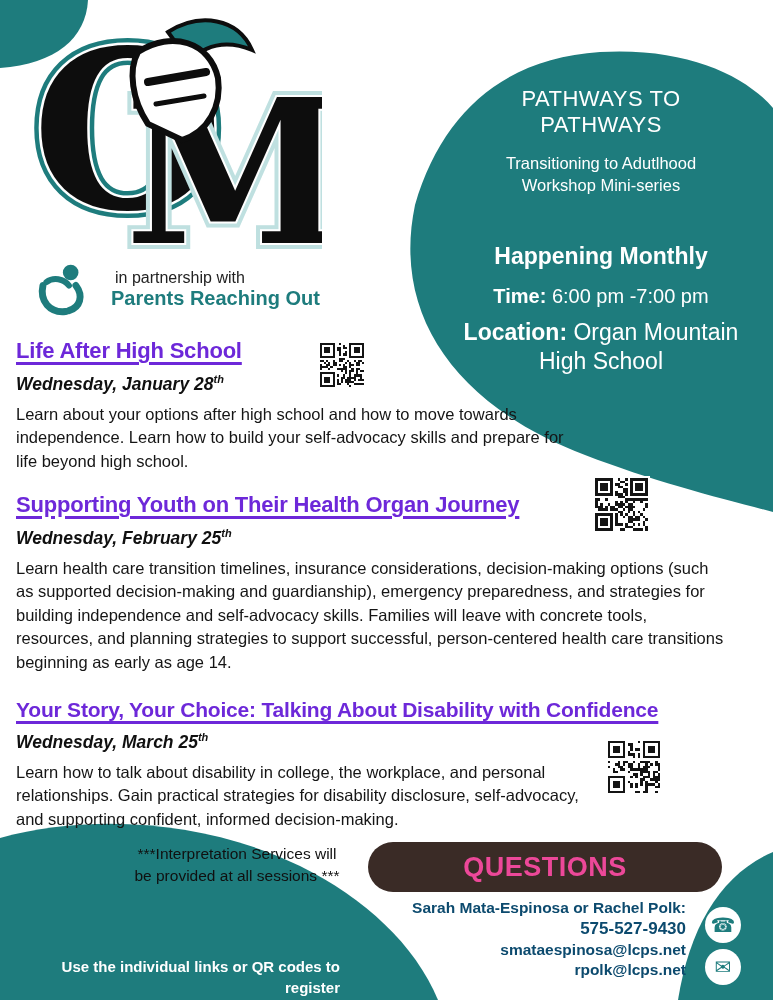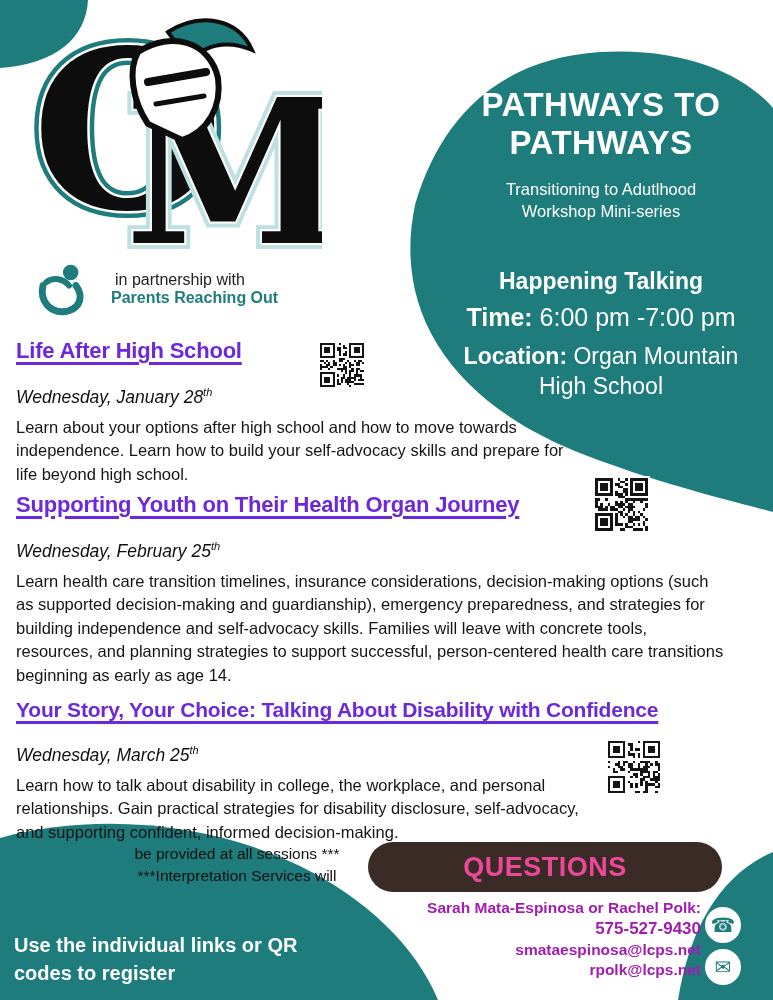--- a/index.html
+++ b/index.html
@@ -10,35 +10,35 @@
   .bg{position:absolute;inset:0;width:100%;height:100%;pointer-events:none}
   .bg path{fill:var(--teal,#1E7C7D)}
 
   
   .om-logo{position:absolute;left:22px;top:8px;width:300px;height:254px}
   .om-logo svg{width:100%;height:100%;display:block}
 
   .partnership{position:absolute;left:36px;top:260px;display:flex;align-items:center;gap:23px}
   .pro-icon svg{width:52px;height:58px;display:block}
   .pro-prefix{font-size:16px;color:#222;margin-left:4px}
-  .pro-name{font-size:16px;font-weight:bold;color:var(--teal,#1E7C7D);margin-top:0}
+  .pro-name{font-size:20px;font-weight:bold;color:var(--teal,#1E7C7D);margin-top:0}
 
   
   .hero{position:absolute;left:440px;top:86px;width:322px;text-align:center;color:#fff}
-  .hero-title{font-size:33px;font-weight:bold;line-height:1.16;letter-spacing:.5px}
+  .hero-title{font-size:22px;font-weight:normal;line-height:1.16;letter-spacing:.5px}
   .hero-sub{font-size:16.5px;margin-top:15px;line-height:1.35}
   .hero-monthly{font-size:23px;font-weight:bold;margin-top:46px}
-  .hero-time{font-size:25px;margin-top:8px}
+  .hero-time{font-size:20px;margin-top:15px}
   .hero-loc{font-size:23px;margin-top:10px;line-height:1.3}
 
   
   .session{position:absolute;left:16px}
   .session h2{font-size:22px;font-weight:bold;color:#6d28d9;letter-spacing:-.2px;
               text-decoration:underline;text-decoration-thickness:2.5px;text-underline-offset:4px}
-  .session .date{font-size:17.5px;font-weight:normal;font-style:italic;margin-top:22px;color:#101010}
+  .session .date{font-size:17.5px;font-weight:bold;font-style:italic;margin-top:9px;color:#101010}
   .session .date sup{font-size:11px}
   .session .desc{font-size:16.5px;line-height:1.42;margin-top:8px;color:#151515}
   .s1{top:338px;width:580px}
   .s1 .desc{width:566px}
   .s2{top:492px;width:748px}
   .s2 .desc{width:708px}
   .s3{top:698px;width:750px}
   .s3 h2{font-size:21px}
   .s3 .desc{width:582px}
 
@@ -48,33 +48,33 @@
   .qr2{left:593px;top:476px;width:57px;height:57px}
   .qr3{left:606px;top:739px;width:56px;height:56px}
 
   
   .interp{position:absolute;left:98px;top:843px;width:278px;text-align:center;
           font-size:15.5px;line-height:1.45;color:#101010}
   .questions{position:absolute;left:368px;top:842px;width:354px;height:50px;
              background:var(--dark-pill,#3A2B26);color:#ec4899;border-radius:27px;
              font-size:27px;font-weight:bold;display:flex;align-items:center;justify-content:center;
              letter-spacing:.5px;cursor:pointer}
-  .contact{position:absolute;left:351px;top:897px;width:350px;text-align:right;
-           font-weight:bold;color:#a21caf}
+  .contact{position:absolute;left:336px;top:897px;width:350px;text-align:right;
+           font-weight:bold;color:#0c4a6e}
   .contact div{margin-top:2px}
   .c-names{font-size:15.5px}
   .c-phone{font-size:17px}
   .c-email{font-size:15.5px}
   .contact-icon{position:absolute;width:36px;height:36px;border-radius:50%;background:#fff;
                 color:var(--teal,#1E7C7D);display:flex;align-items:center;justify-content:center;
                 font-size:20px;line-height:1}
   .ci-phone{left:705px;top:907px}
   .ci-mail{left:705px;top:949px}
-  .register-note{position:absolute;left:14px;top:931px;width:326px;text-align:left;
-                 color:#fff;font-weight:bold;font-size:20px;line-height:1.4}
+  .register-note{position:absolute;left:14px;top:956px;width:326px;text-align:right;
+                 color:#fff;font-weight:bold;font-size:15px;line-height:1.4}
 </style>
 </head>
 <body>
 
 <div class="flyer">
 
   <svg class="bg" viewBox="0 0 773 1000" preserveAspectRatio="none">
     <path d="M0 0 L88 0 C86 38 56 64 0 68 Z"></path>
     <path d="M600 52 C505 58 442 112 415 205 C392 315 455 405 585 455 C655 482 720 498 773 512 L773 108 C745 75 685 47 600 52 Z"></path>
     <path d="M0 838 C95 812 210 822 300 866 C365 898 415 945 438 1000 L0 1000 Z"></path>
@@ -117,21 +117,21 @@
 
   <div class="hero">
     <div class="hero-title">
       <div>PATHWAYS TO</div>
       <div>PATHWAYS</div>
     </div>
     <div class="hero-sub">
       <div>Transitioning to Adutlhood</div>
       <div>Workshop Mini-series</div>
     </div>
-    <div class="hero-monthly">Happening Talking</div>
+    <div class="hero-monthly">Happening Monthly</div>
     <div class="hero-time"><b>Time:</b><span> 6:00 pm -7:00 pm</span></div>
     <div class="hero-loc"><b>Location:</b><span> Organ Mountain High School</span></div>
   </div>
 
   <section class="session s1">
     <h2>Life After High School</h2>
     <div class="date"><span>Wednesday, January 28</span><sup>th</sup></div>
     <p class="desc">Learn about your options after high school and how to move towards independence. Learn how to build your self-advocacy skills and prepare for life beyond high school.</p>
   </section>
   <div class="qr qr1">
@@ -156,22 +156,22 @@
     <div class="date"><span>Wednesday, March 25</span><sup>th</sup></div>
     <p class="desc">Learn how to talk about disability in college, the workplace, and personal relationships. Gain practical strategies for disability disclosure, self-advocacy, and supporting confident, informed decision-making.</p>
   </section>
   <div class="qr qr3">
       <svg viewBox="0 0 21 21" shape-rendering="crispEdges">
         <path d="M0 0h1v1h-1zM1 0h1v1h-1zM2 0h1v1h-1zM3 0h1v1h-1zM4 0h1v1h-1zM5 0h1v1h-1zM6 0h1v1h-1zM0 1h1v1h-1zM6 1h1v1h-1zM0 2h1v1h-1zM2 2h1v1h-1zM3 2h1v1h-1zM4 2h1v1h-1zM6 2h1v1h-1zM0 3h1v1h-1zM2 3h1v1h-1zM3 3h1v1h-1zM4 3h1v1h-1zM6 3h1v1h-1zM0 4h1v1h-1zM2 4h1v1h-1zM3 4h1v1h-1zM4 4h1v1h-1zM6 4h1v1h-1zM0 5h1v1h-1zM6 5h1v1h-1zM0 6h1v1h-1zM1 6h1v1h-1zM2 6h1v1h-1zM3 6h1v1h-1zM4 6h1v1h-1zM5 6h1v1h-1zM6 6h1v1h-1zM14 0h1v1h-1zM15 0h1v1h-1zM16 0h1v1h-1zM17 0h1v1h-1zM18 0h1v1h-1zM19 0h1v1h-1zM20 0h1v1h-1zM14 1h1v1h-1zM20 1h1v1h-1zM14 2h1v1h-1zM16 2h1v1h-1zM17 2h1v1h-1zM18 2h1v1h-1zM20 2h1v1h-1zM14 3h1v1h-1zM16 3h1v1h-1zM17 3h1v1h-1zM18 3h1v1h-1zM20 3h1v1h-1zM14 4h1v1h-1zM16 4h1v1h-1zM17 4h1v1h-1zM18 4h1v1h-1zM20 4h1v1h-1zM14 5h1v1h-1zM20 5h1v1h-1zM14 6h1v1h-1zM15 6h1v1h-1zM16 6h1v1h-1zM17 6h1v1h-1zM18 6h1v1h-1zM19 6h1v1h-1zM20 6h1v1h-1zM0 14h1v1h-1zM1 14h1v1h-1zM2 14h1v1h-1zM3 14h1v1h-1zM4 14h1v1h-1zM5 14h1v1h-1zM6 14h1v1h-1zM0 15h1v1h-1zM6 15h1v1h-1zM0 16h1v1h-1zM2 16h1v1h-1zM3 16h1v1h-1zM4 16h1v1h-1zM6 16h1v1h-1zM0 17h1v1h-1zM2 17h1v1h-1zM3 17h1v1h-1zM4 17h1v1h-1zM6 17h1v1h-1zM0 18h1v1h-1zM2 18h1v1h-1zM3 18h1v1h-1zM4 18h1v1h-1zM6 18h1v1h-1zM0 19h1v1h-1zM6 19h1v1h-1zM0 20h1v1h-1zM1 20h1v1h-1zM2 20h1v1h-1zM3 20h1v1h-1zM4 20h1v1h-1zM5 20h1v1h-1zM6 20h1v1h-1zM12 0h1v1h-1zM8 1h1v1h-1zM9 1h1v1h-1zM9 2h1v1h-1zM9 3h1v1h-1zM11 3h1v1h-1zM12 3h1v1h-1zM8 4h1v1h-1zM8 5h1v1h-1zM9 5h1v1h-1zM10 5h1v1h-1zM12 5h1v1h-1zM10 6h1v1h-1zM12 6h1v1h-1zM0 8h1v1h-1zM4 8h1v1h-1zM6 8h1v1h-1zM7 8h1v1h-1zM10 8h1v1h-1zM13 8h1v1h-1zM14 8h1v1h-1zM15 8h1v1h-1zM16 8h1v1h-1zM19 8h1v1h-1zM3 9h1v1h-1zM4 9h1v1h-1zM6 9h1v1h-1zM8 9h1v1h-1zM9 9h1v1h-1zM12 9h1v1h-1zM15 9h1v1h-1zM17 9h1v1h-1zM19 9h1v1h-1zM20 9h1v1h-1zM0 10h1v1h-1zM4 10h1v1h-1zM5 10h1v1h-1zM8 10h1v1h-1zM9 10h1v1h-1zM12 10h1v1h-1zM14 10h1v1h-1zM15 10h1v1h-1zM16 10h1v1h-1zM20 10h1v1h-1zM2 11h1v1h-1zM5 11h1v1h-1zM6 11h1v1h-1zM9 11h1v1h-1zM10 11h1v1h-1zM11 11h1v1h-1zM12 11h1v1h-1zM13 11h1v1h-1zM14 11h1v1h-1zM15 11h1v1h-1zM20 11h1v1h-1zM2 12h1v1h-1zM3 12h1v1h-1zM8 12h1v1h-1zM13 12h1v1h-1zM14 12h1v1h-1zM15 12h1v1h-1zM16 12h1v1h-1zM18 12h1v1h-1zM19 12h1v1h-1zM10 13h1v1h-1zM11 13h1v1h-1zM13 13h1v1h-1zM16 13h1v1h-1zM18 13h1v1h-1zM20 13h1v1h-1zM9 14h1v1h-1zM11 14h1v1h-1zM14 14h1v1h-1zM15 14h1v1h-1zM16 14h1v1h-1zM18 14h1v1h-1zM19 14h1v1h-1zM20 14h1v1h-1zM13 15h1v1h-1zM14 15h1v1h-1zM17 15h1v1h-1zM18 15h1v1h-1zM19 15h1v1h-1zM20 15h1v1h-1zM8 16h1v1h-1zM13 16h1v1h-1zM15 16h1v1h-1zM19 16h1v1h-1zM9 17h1v1h-1zM11 17h1v1h-1zM13 17h1v1h-1zM15 17h1v1h-1zM16 17h1v1h-1zM17 17h1v1h-1zM18 17h1v1h-1zM20 17h1v1h-1zM9 18h1v1h-1zM11 18h1v1h-1zM15 18h1v1h-1zM19 18h1v1h-1zM20 18h1v1h-1zM15 19h1v1h-1zM11 20h1v1h-1zM12 20h1v1h-1zM14 20h1v1h-1zM15 20h1v1h-1zM19 20h1v1h-1z" fill="#141414"></path>
       </svg>
     </div>
 
   <div class="interp">
+    <div>***Interpretation Services will</div>
     <div>be provided at all sessions ***</div>
-    <div>***Interpretation Services will</div>
   </div>
 
   <div class="questions">QUESTIONS</div>
 
   <div class="contact">
     <div class="c-names">Sarah Mata-Espinosa or Rachel Polk:</div>
     <div class="c-phone">575-527-9430</div>
     <div class="c-email">smataespinosa@lcps.net</div>
     <div class="c-email">rpolk@lcps.net</div>
   </div>

